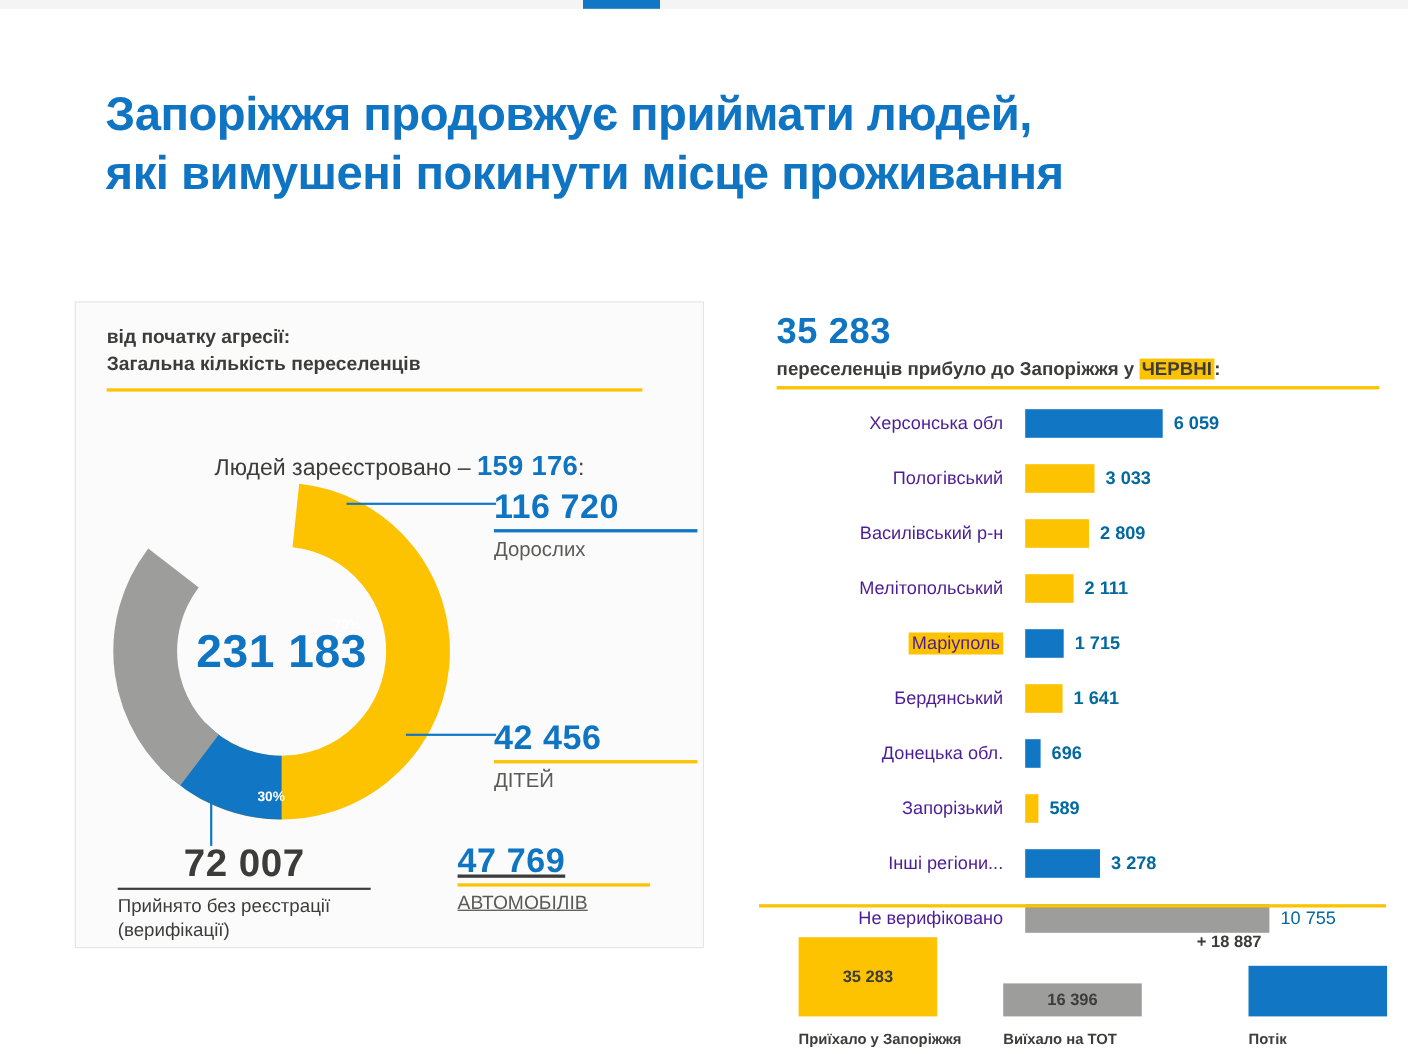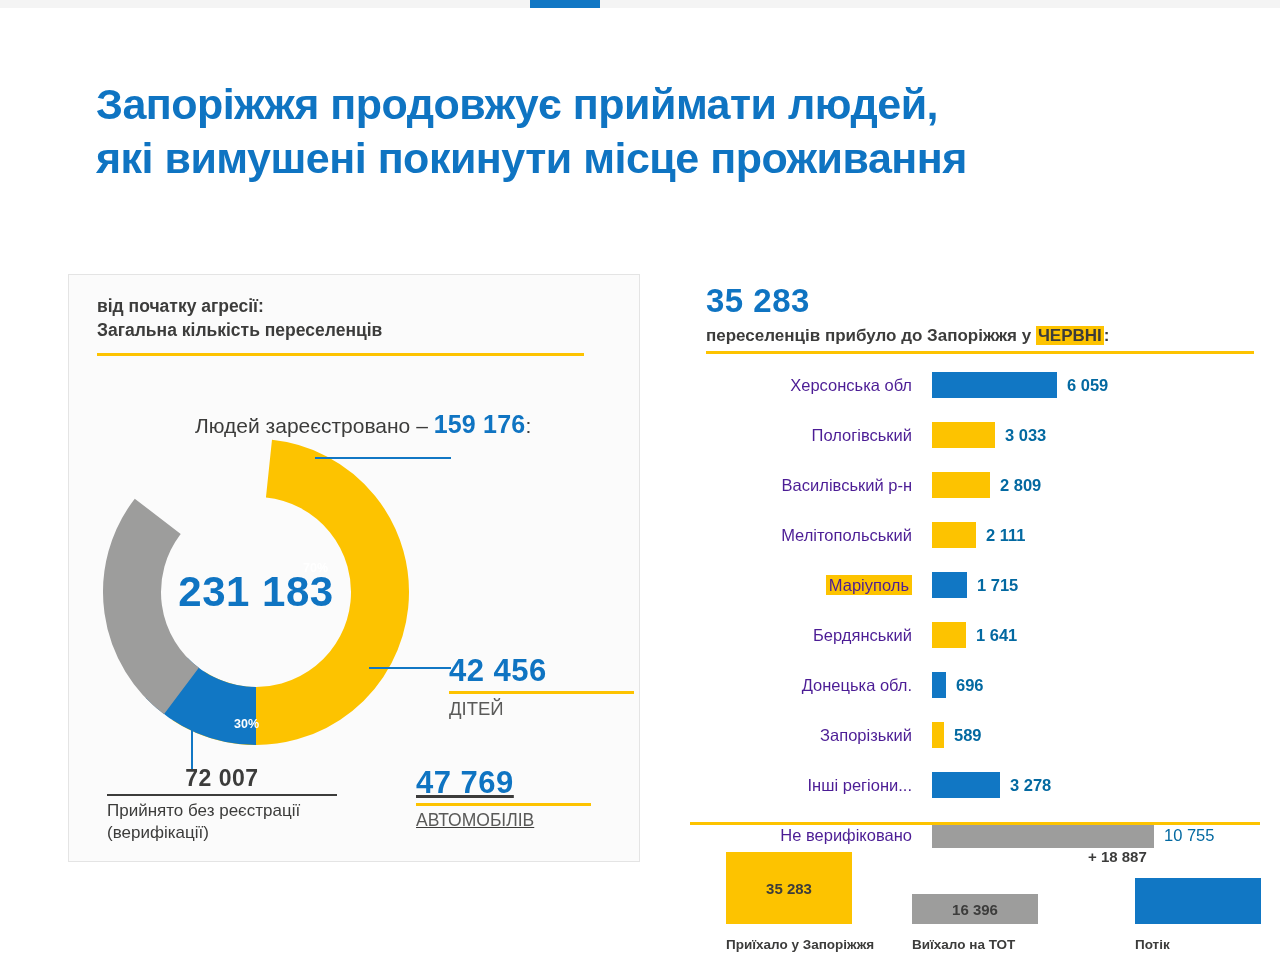--- a/index.html
+++ b/index.html
@@ -136,21 +136,21 @@
     white-space: nowrap;
   }
   .sb-adults { left: 380px; top: 168px; width: 190px; }
   .sb-adults .stat-rule { background: #1177c4; width: 185px; }
   .sb-kids { left: 380px; top: 378px; width: 190px; }
   .sb-kids .stat-rule { background: #fdc300; width: 185px; }
   .sb-cars { left: 347px; top: 490px; width: 190px; text-decoration: underline; }
   .sb-cars .stat-rule { background: #fdc300; width: 175px; }
   .sb-cars .stat-lbl { font-size: 17.5px; }
   .sb-unreg { left: 38px; top: 490px; width: 250px; }
-  .sb-unreg .stat-num { font-size: 23px; color: #3c3c3b; text-align: center; width: 230px;}
+  .sb-unreg .stat-num { font-size: 35px; color: #3c3c3b; text-align: center; width: 230px;}
   .sb-unreg .stat-rule { background: #3c3c3b; width: 230px; height: 2px; }
   .sb-unreg .stat-lbl { font-size: 17px; color: #3c3c3b; text-align: left; width: 230px; white-space: normal; line-height: 1.3;}
 
   .leader-line {
     position: absolute;
     background: #1177c4;
   }
   .ll-adults { left: 246px; top: 182px; width: 136px; height: 2px; }
   .ll-kids   { left: 300px; top: 392px; width: 82px;  height: 2px; }
   .ll-unreg-v{ left: 122px; top: 452px; width: 2px;   height: 42px; background:#1177c4;}
@@ -309,20 +309,25 @@
     </svg>
     <div class="donut-center">231 183</div>
     <div class="pct pct-70">70%</div>
     <div class="pct pct-30">30%</div>
   </div>
 
   <div class="leader-line ll-adults"></div>
   <div class="leader-line ll-kids"></div>
   <div class="leader-line ll-unreg-v"></div>
 
+  <div class="stat-block sb-adults">
+    <div class="stat-num">116 720</div>
+    <div class="stat-rule"></div>
+    <div class="stat-lbl">Дорослих</div>
+  </div>
 
   <div class="stat-block sb-kids">
     <div class="stat-num">42 456</div>
     <div class="stat-rule"></div>
     <div class="stat-lbl">ДІТЕЙ</div>
   </div>
 
   <div class="stat-block sb-cars">
     <div class="stat-num">47 769</div>
     <div class="stat-rule"></div>

